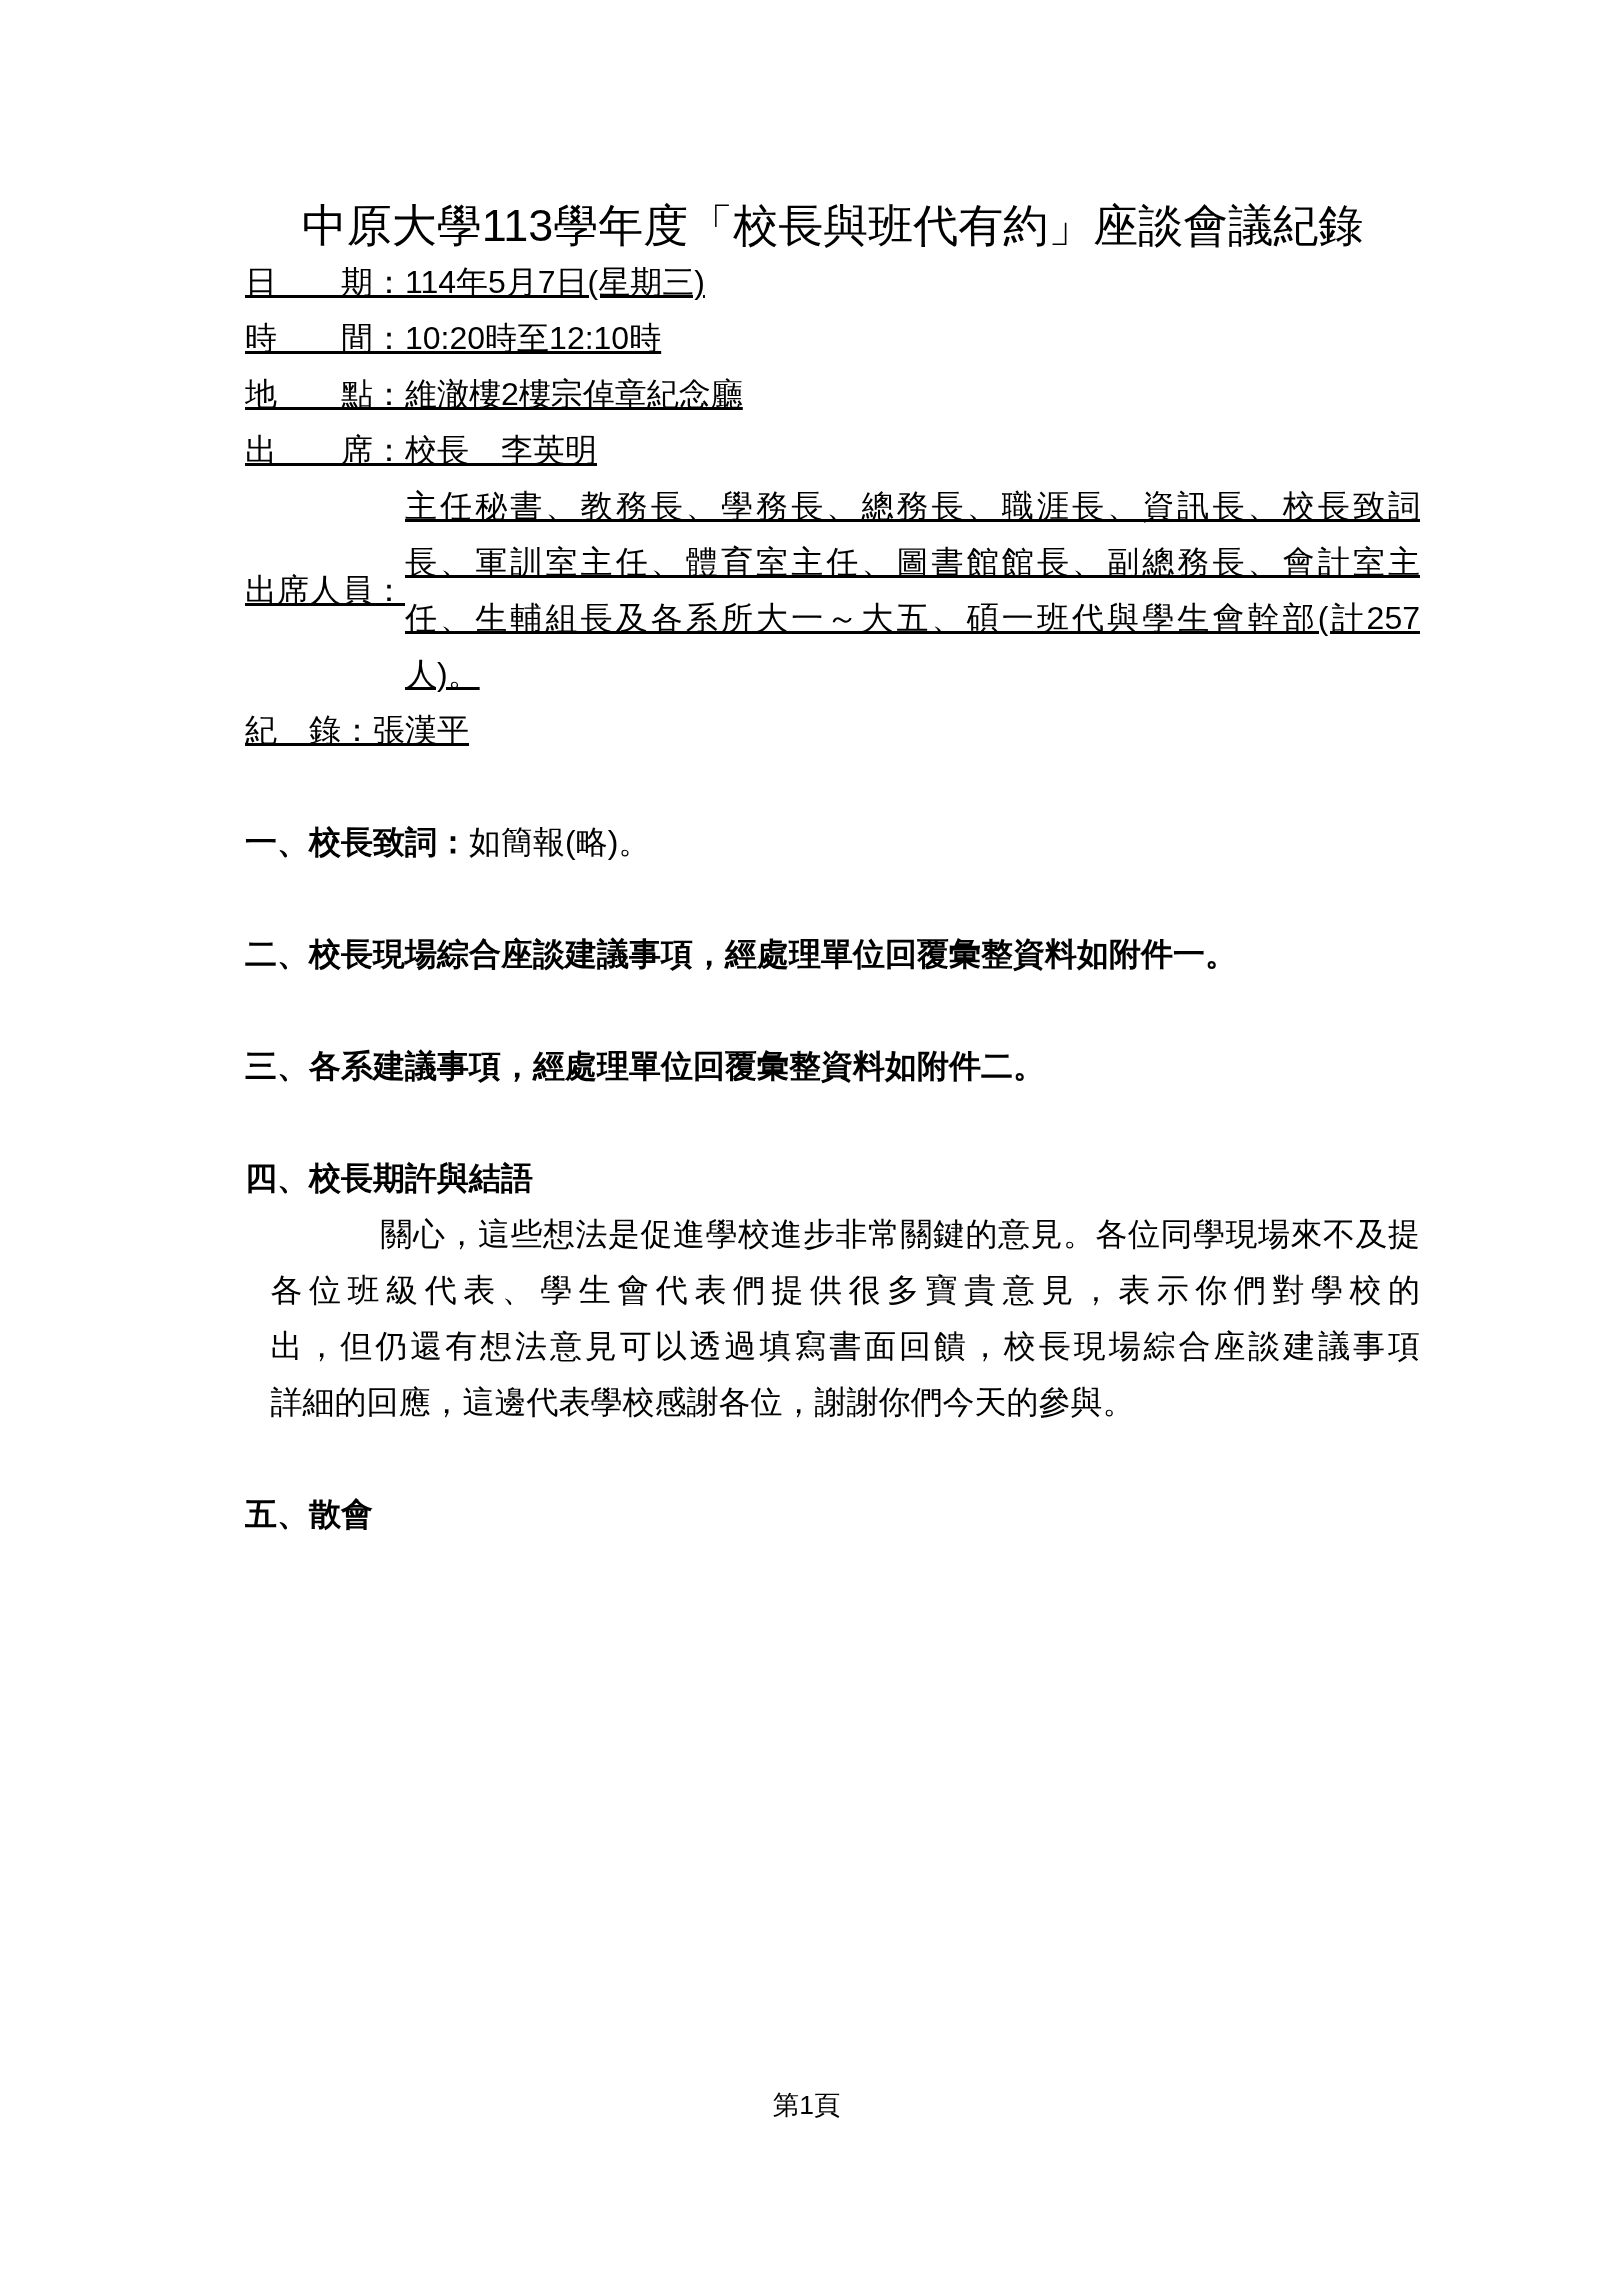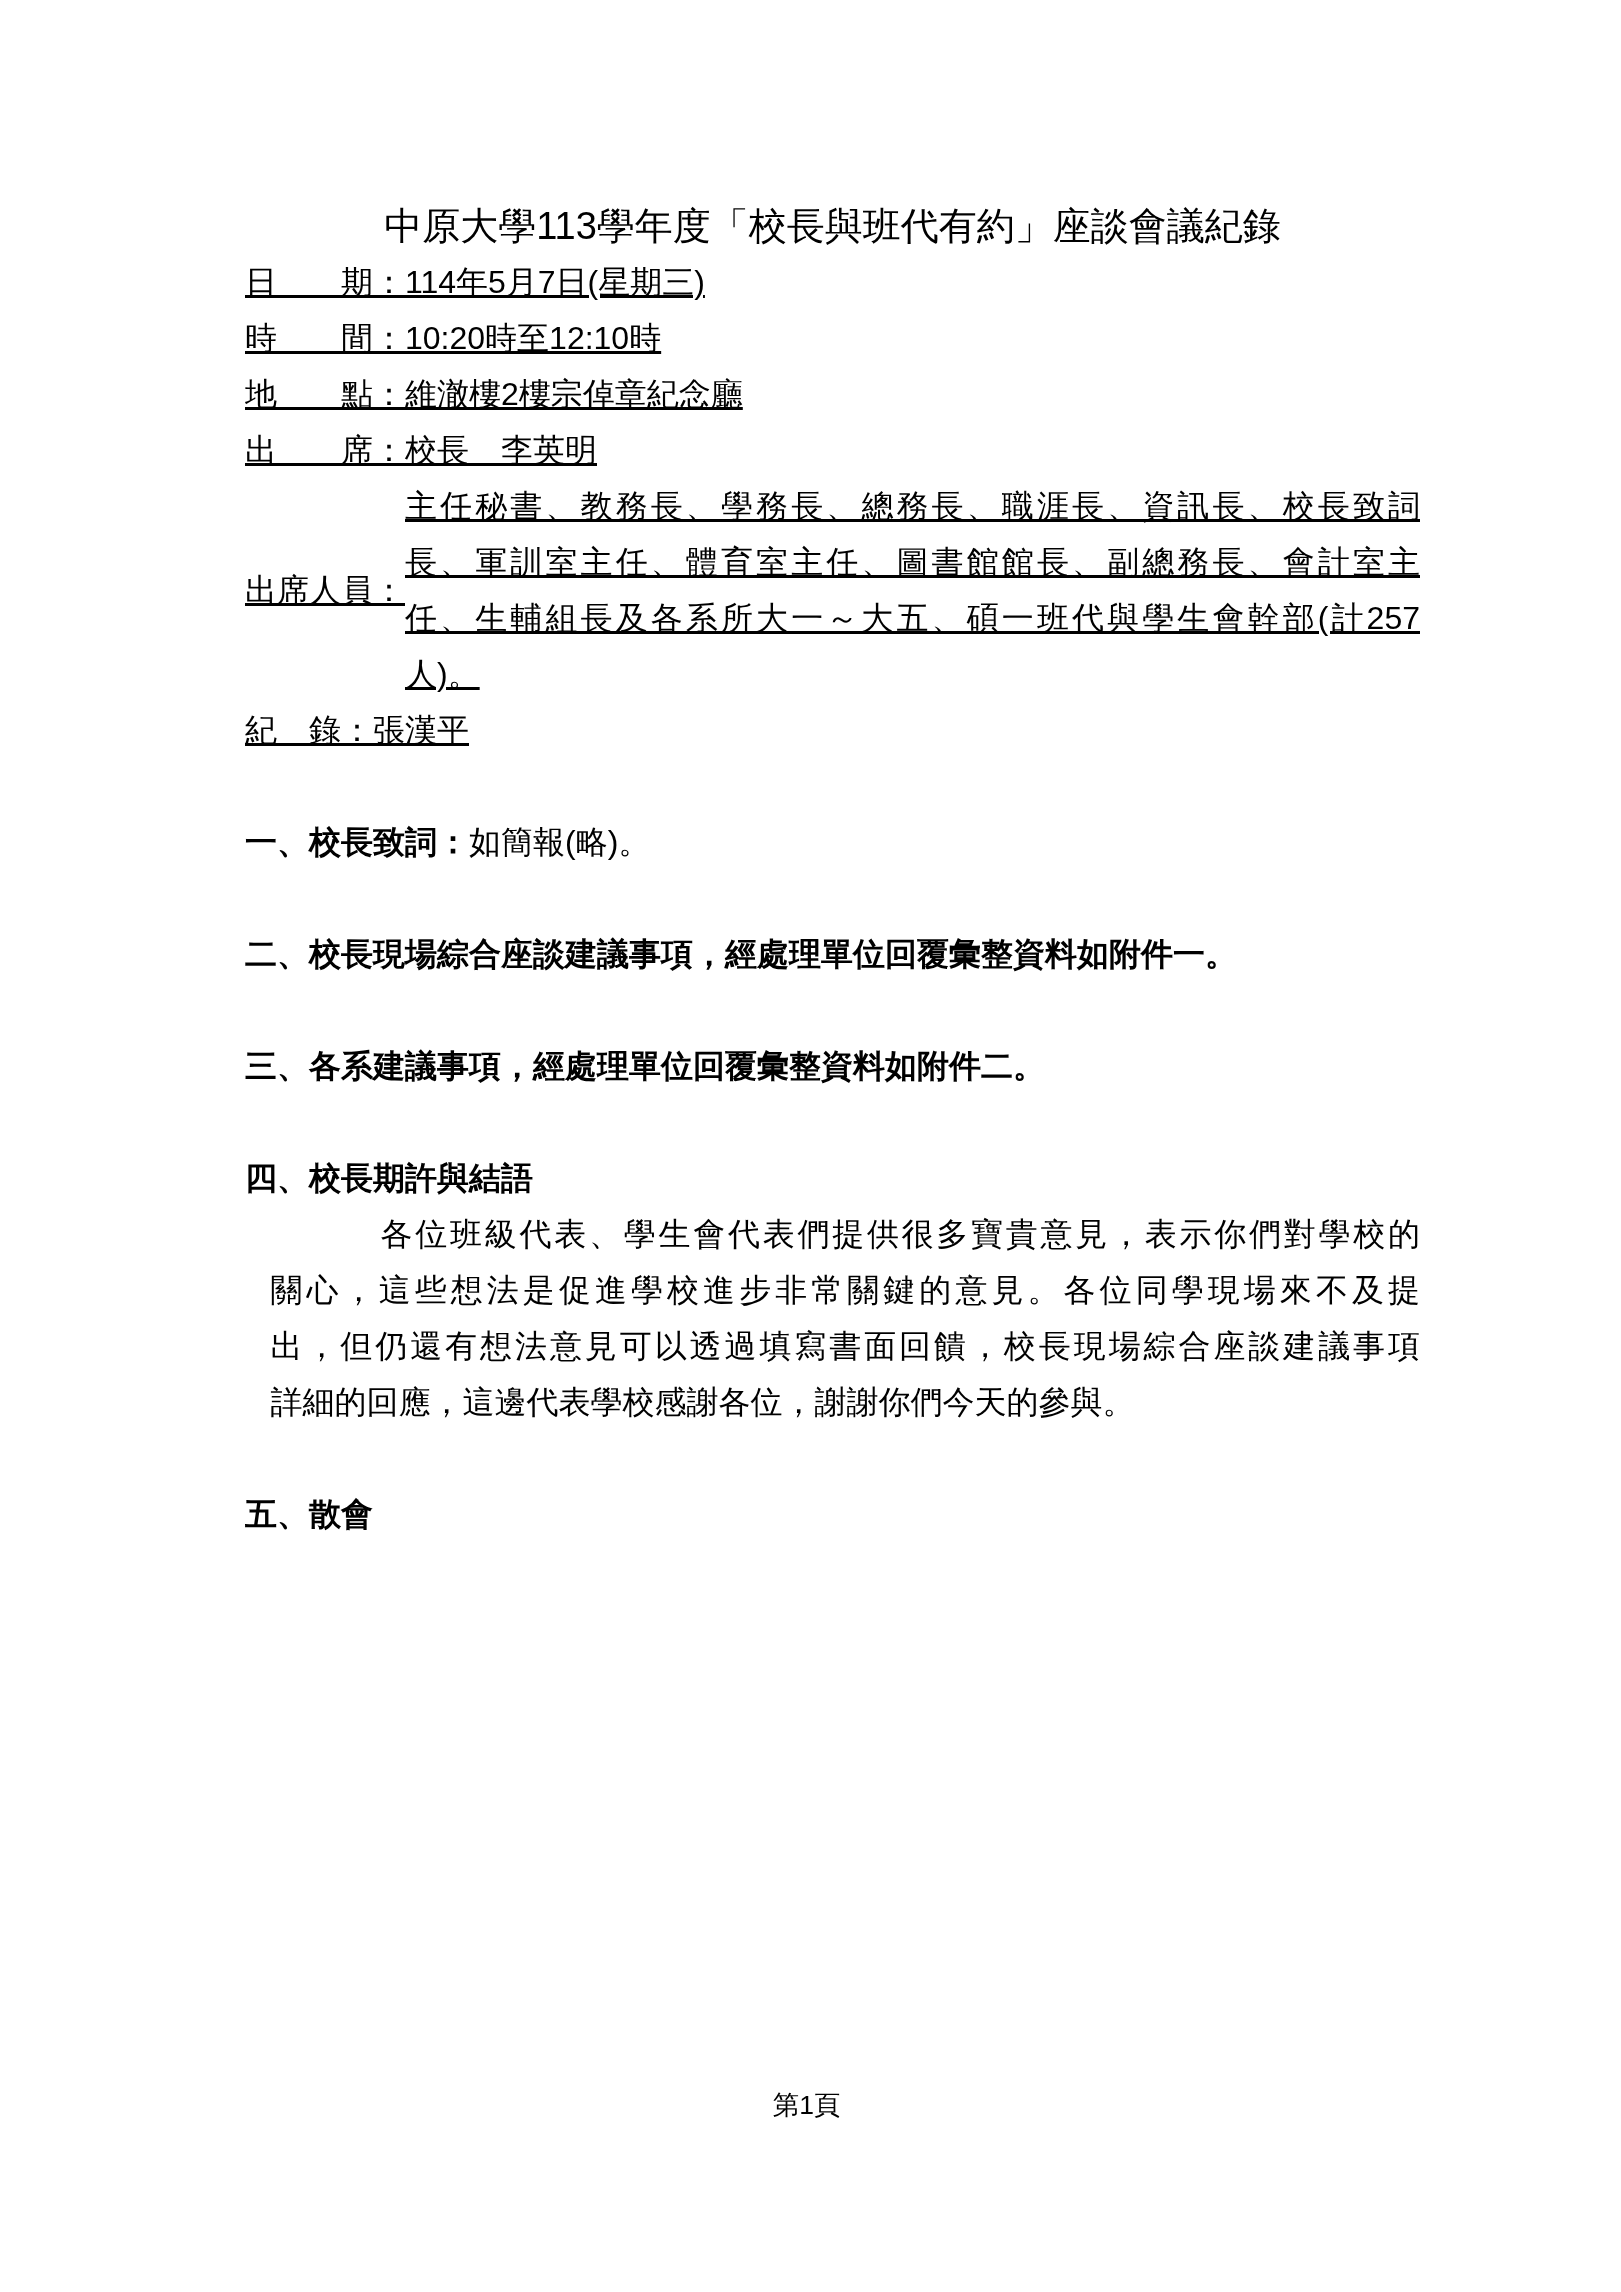--- a/index.html
+++ b/index.html
@@ -12,21 +12,21 @@
     color: #000000;
     font-family: "Liberation Sans", sans-serif;
     overflow: hidden;
   }
   .doc {
     padding: 198px 201px 0 245px;
     font-size: 32px;
     line-height: 56px;
   }
   .title {
-    font-size: 38px;
+    font-size: 45px;
     line-height: 56px;
     text-align: center;
     letter-spacing: 0;
   }
   .meta-row { display: flex; align-items: center; text-decoration: underline; }
   .meta-label { white-space: pre; flex: none; }
   .meta-colon { flex: none; }
   .meta-value { flex: 1 1 auto; }
   .jlines .line {
     text-align: justify;
@@ -111,22 +111,22 @@
       <span class="section-heading block">二、校長現場綜合座談建議事項，經處理單位回覆彙整資料如附件一。</span>
     </div>
 
     <div class="section">
       <span class="section-heading block">三、各系建議事項，經處理單位回覆彙整資料如附件二。</span>
     </div>
 
     <div class="section">
       <span class="section-heading block">四、校長期許與結語</span>
       <div class="para jlines">
+          <div class="line">關心，這些想法是促進學校進步非常關鍵的意見。各位同學現場來不及提</div>
           <div class="line">各位班級代表、學生會代表們提供很多寶貴意見，表示你們對學校的</div>
-          <div class="line">關心，這些想法是促進學校進步非常關鍵的意見。各位同學現場來不及提</div>
           <div class="line">出，但仍還有想法意見可以透過填寫書面回饋，校長現場綜合座談建議事項</div>
           <div class="line last">詳細的回應，這邊代表學校感謝各位，謝謝你們今天的參與。</div>
         </div>
     </div>
 
     <div class="section">
       <span class="section-heading block">五、散會</span>
     </div>
 
   </div>

